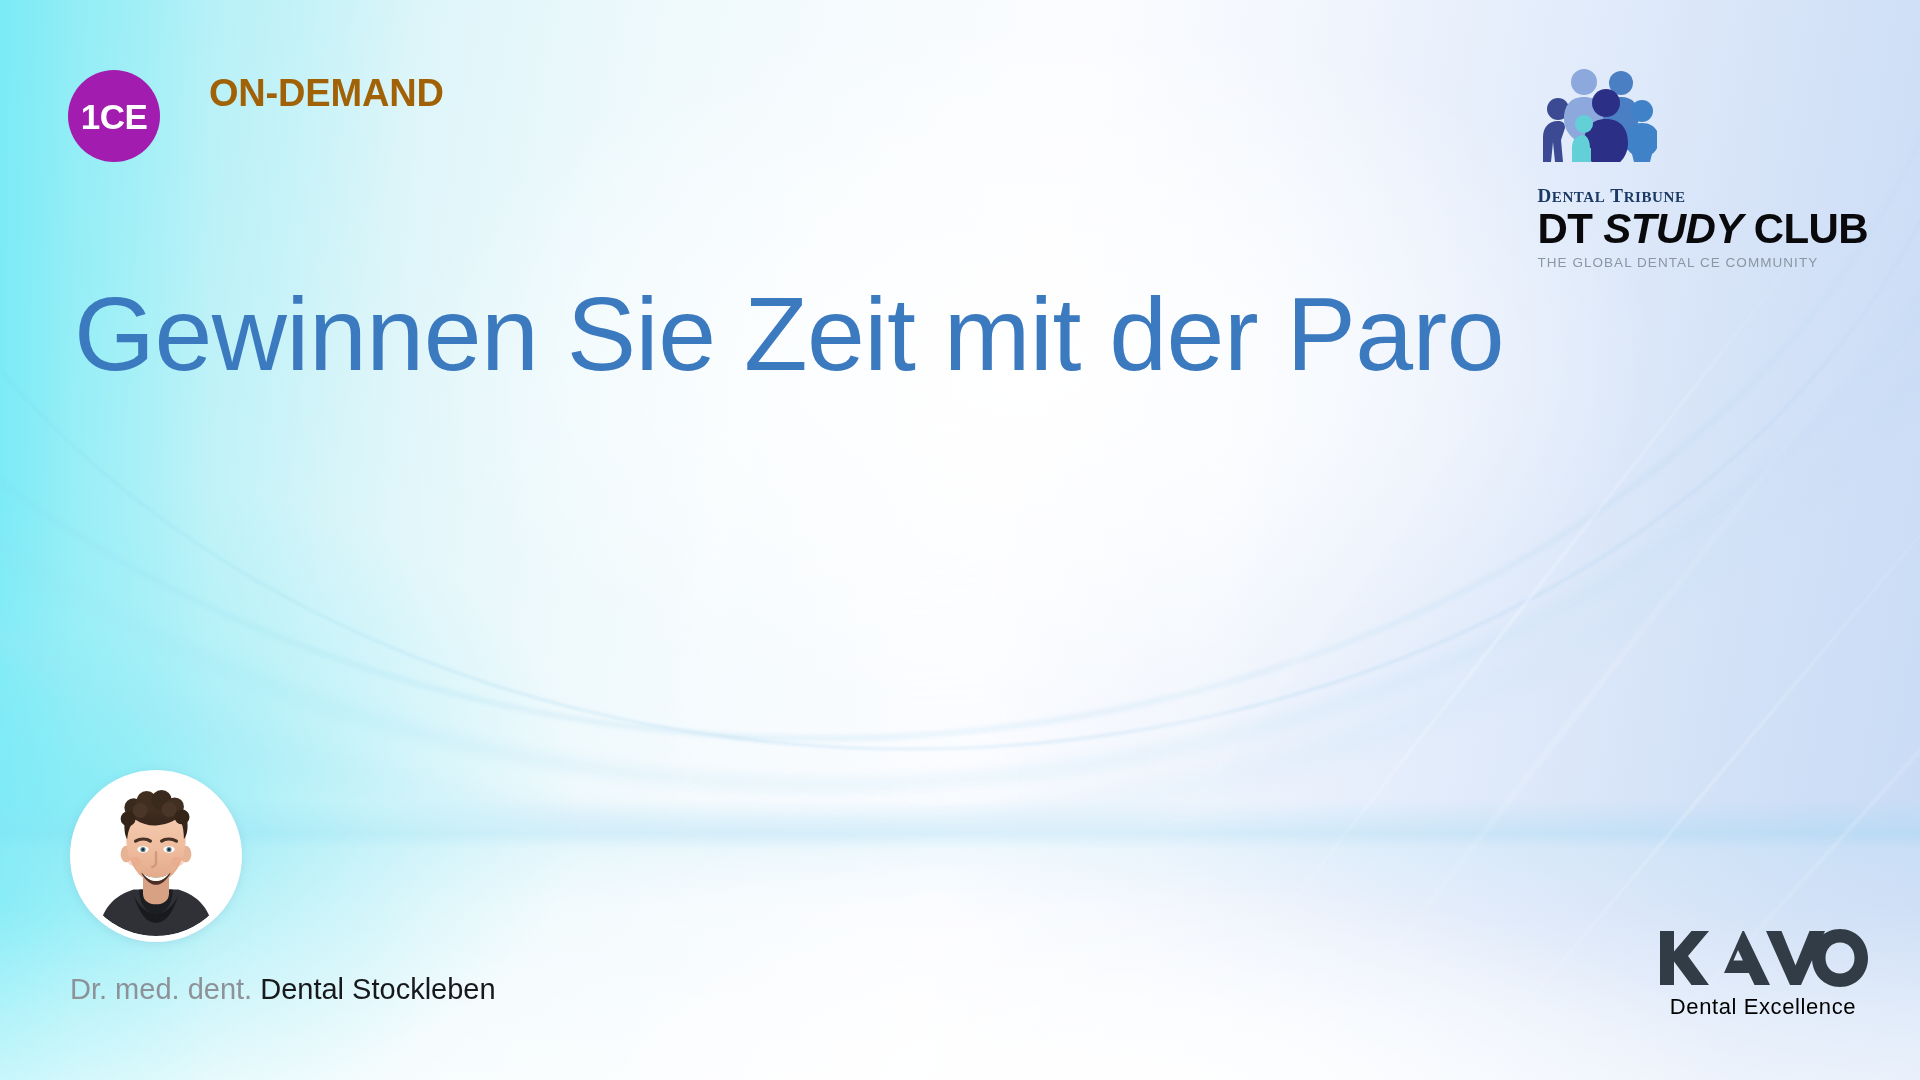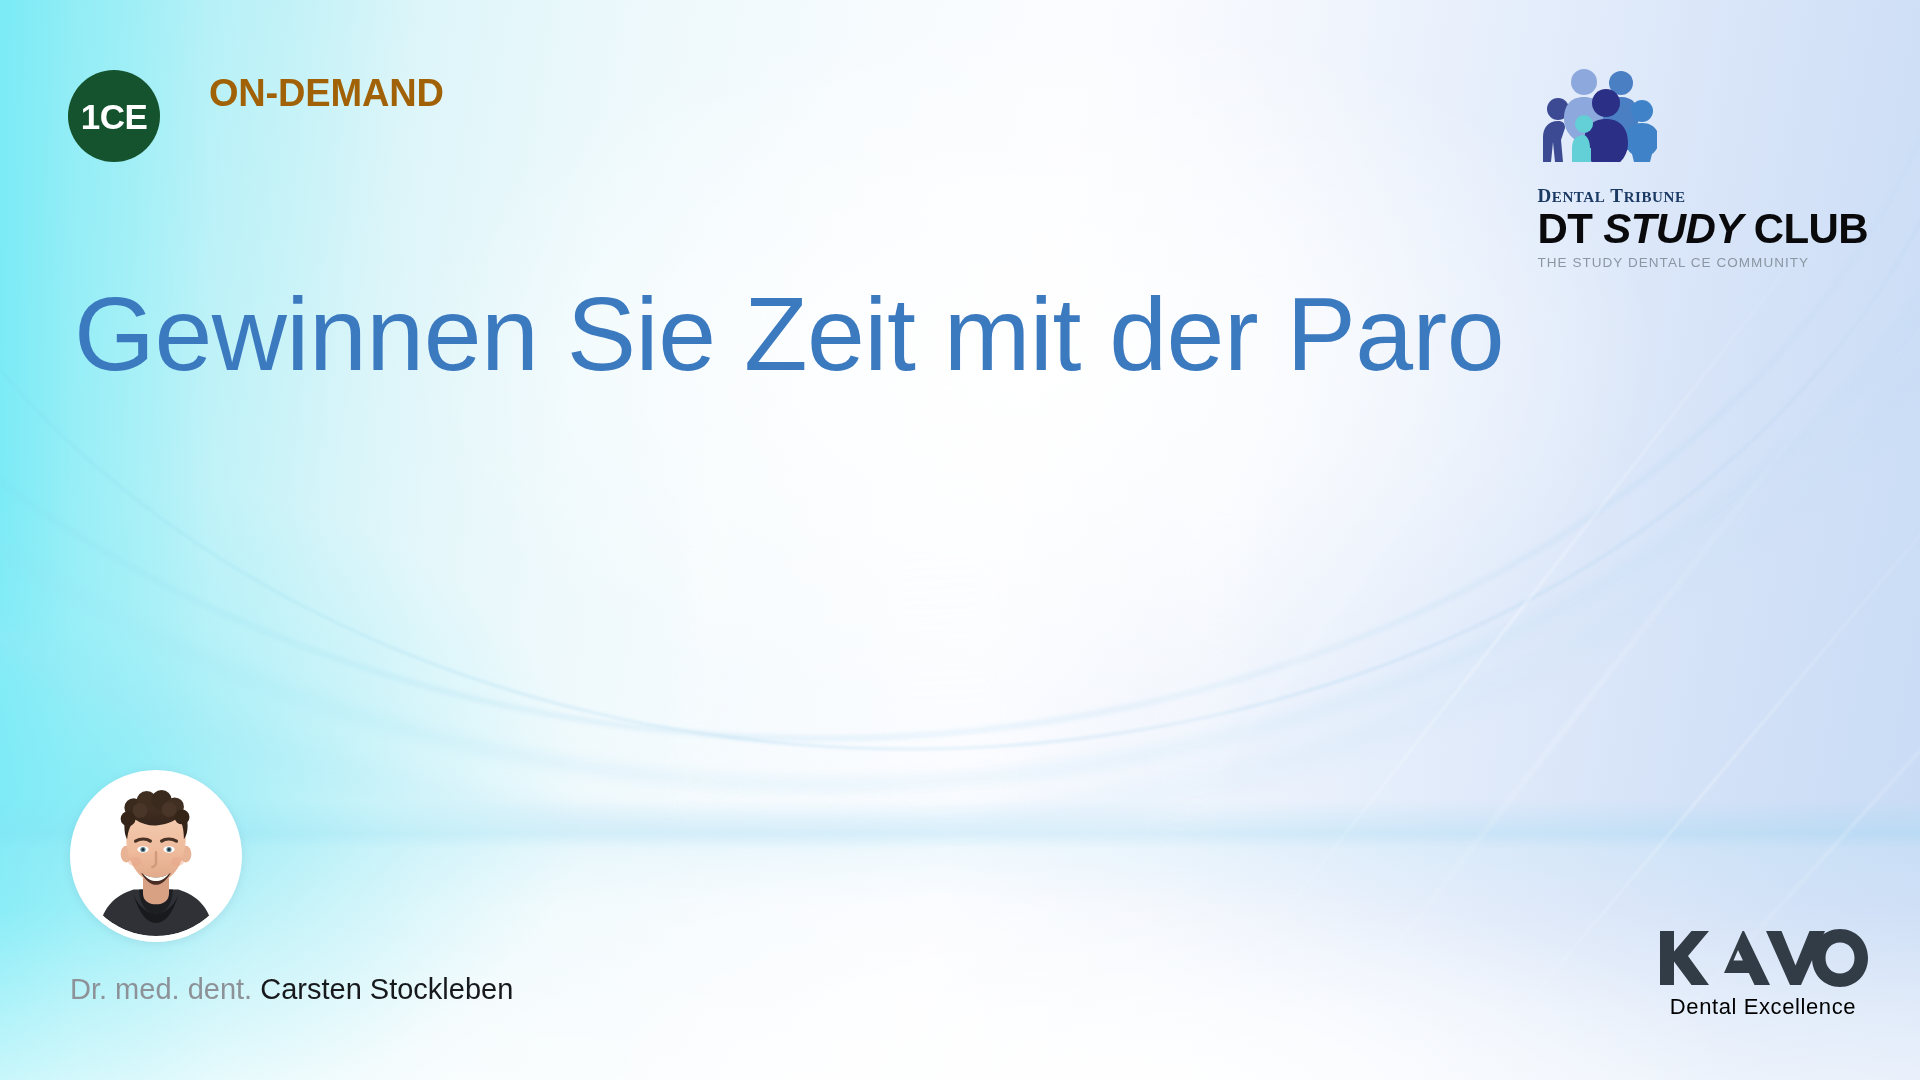--- a/index.html
+++ b/index.html
@@ -144,21 +144,21 @@
       radial-gradient(ellipse 620px 420px at 6% 74%,
         rgba(118,233,245,0.55) 0%,
         rgba(150,238,248,0.28) 42%,
         rgba(190,243,250,0.0) 76%);
   }
 
   
   .ce-badge {
     position:absolute; left:68px; top:70px;
     width:92px; height:92px; border-radius:50%;
-    background:#14532d;
+    background:#a21caf;
     display:flex; align-items:center; justify-content:center;
   }
   .ce-badge span {
     color:#ffffff;
     font-size:35px;
     font-weight:600;
     letter-spacing:-0.5px;
     line-height:1;
   }
 
@@ -307,21 +307,21 @@
 
       <circle cx="47" cy="62" r="9" fill="#63cfd6"></circle>
       <path d="M47 73c-8 0-12 5-12 13v14h5l1 0v0h12v-14c0-8-4-13-6-13z" fill="#63cfd6"></path>
       <rect x="41" y="86" width="5" height="14" fill="#63cfd6"></rect>
       <rect x="49" y="86" width="5" height="14" fill="#63cfd6"></rect>
     </svg>
 
     <div class="dtsc-words">
       <div class="dtsc-tribune">D<span class="sc">ENTAL</span> T<span class="sc">RIBUNE</span></div>
       <div class="dtsc-main">DT <span class="ital">STUDY</span> CLUB</div>
-      <div class="dtsc-sub">THE STUDY DENTAL CE COMMUNITY</div>
+      <div class="dtsc-sub">THE GLOBAL DENTAL CE COMMUNITY</div>
     </div>
   </div>
 
   <h1 class="title">Gewinnen Sie Zeit mit der Paro</h1>
 
   <div class="avatar">
     <svg viewBox="0 0 172 172">
       <defs>
         <clipPath id="circClip">
             <circle cx="86" cy="86" r="86"></circle>
@@ -377,21 +377,21 @@
         <path d="M72 105c5 3 9 4 14 4s9-1 14-4c-5 6-9 8-14 8s-9-2-14-8z" fill="#fdfdfa"></path>
 
         <ellipse cx="63" cy="92" rx="7" ry="5" fill="#e9a488" opacity=".45"></ellipse>
         <ellipse cx="109" cy="92" rx="7" ry="5" fill="#e9a488" opacity=".45"></ellipse>
       </g>
     </svg>
   </div>
 
   <div class="presenter">
     <span class="salutation">Dr. med. dent.</span>
-    <span class="pname">Carsten Stockleben</span>
+    <span class="pname">Dental Stockleben</span>
   </div>
 
   <div class="kavo">
     <svg width="210" height="58" viewBox="0 0 210 58">
       <g fill="#323c46">
 
         <path d="M2 2h14v20.5L33.5 2H51L30 27l21 29H33.5L16 32.5V56H2z"></path>
 
         <path d="M70 2h14.5l-5.5 12.5L66 44h27.5l-6-12.5H75.5L80 21l16.5 35H112L86 2z"></path>
 

